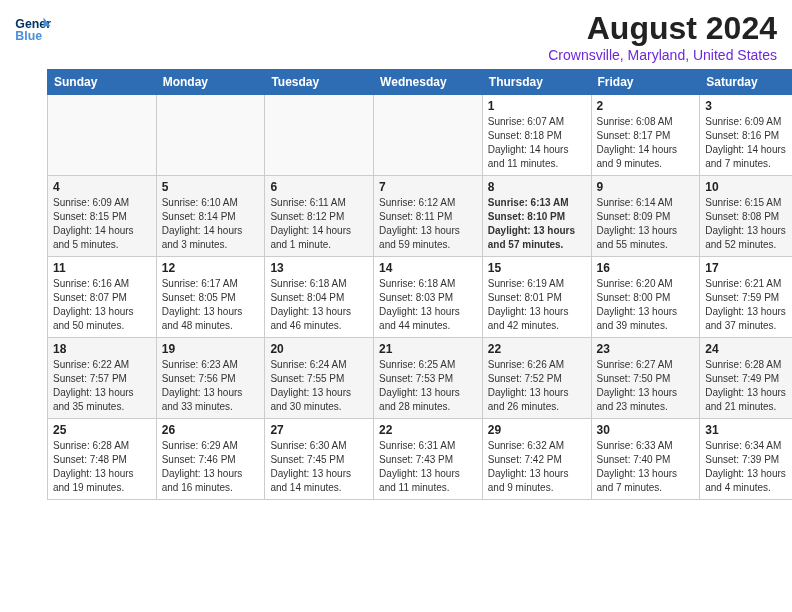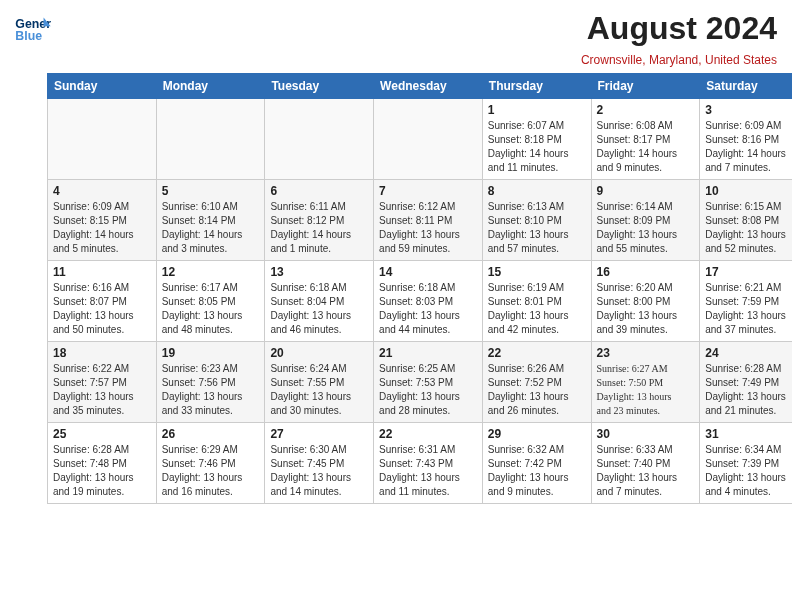--- a/index.html
+++ b/index.html
@@ -31,23 +31,22 @@
     }
     .title-block {
       text-align: right;
     }
     .month-year {
       font-size: 32px;
       font-weight: bold;
       color: #222;
     }
     .location {
-      font-size: 12px;
-      color: #b91c1c;
-      margin-top: 6px;
+      font-size: 14px;
+      color: #6d28d9;
     }
     table {
       width: 100%;
       border-collapse: collapse;
       margin-left: 32px;
     }
     thead tr {
       background-color: #2e6db4;
     }
     thead th {
@@ -169,21 +168,21 @@
         </td>
         <td>
           <div class="day-num">7</div>
           <div class="day-info" style="white-space: pre-line;">Sunrise: 6:12 AM
 Sunset: 8:11 PM
 Daylight: 13 hours
 and 59 minutes.</div>
         </td>
         <td>
           <div class="day-num">8</div>
-          <div class="day-info" style="white-space: pre-line;">Sunrise: 6:13 AM
+          <div class="day-info" style="white-space: pre-line; font-weight: bold;">Sunrise: 6:13 AM
 Sunset: 8:10 PM
 Daylight: 13 hours
 and 57 minutes.</div>
         </td>
         <td>
           <div class="day-num">9</div>
           <div class="day-info" style="white-space: pre-line;">Sunrise: 6:14 AM
 Sunset: 8:09 PM
 Daylight: 13 hours
 and 55 minutes.</div>
@@ -278,21 +277,21 @@
         </td>
         <td>
           <div class="day-num">22</div>
           <div class="day-info" style="white-space: pre-line;">Sunrise: 6:26 AM
 Sunset: 7:52 PM
 Daylight: 13 hours
 and 26 minutes.</div>
         </td>
         <td>
           <div class="day-num">23</div>
-          <div class="day-info" style="white-space: pre-line; font-family: Liberation Serif, serif;">Sunrise: 6:27 AM
+          <div class="day-info" style="white-space: pre-line;">Sunrise: 6:27 AM
 Sunset: 7:50 PM
 Daylight: 13 hours
 and 23 minutes.</div>
         </td>
         <td>
           <div class="day-num">24</div>
           <div class="day-info" style="white-space: pre-line;">Sunrise: 6:28 AM
 Sunset: 7:49 PM
 Daylight: 13 hours
 and 21 minutes.</div>

